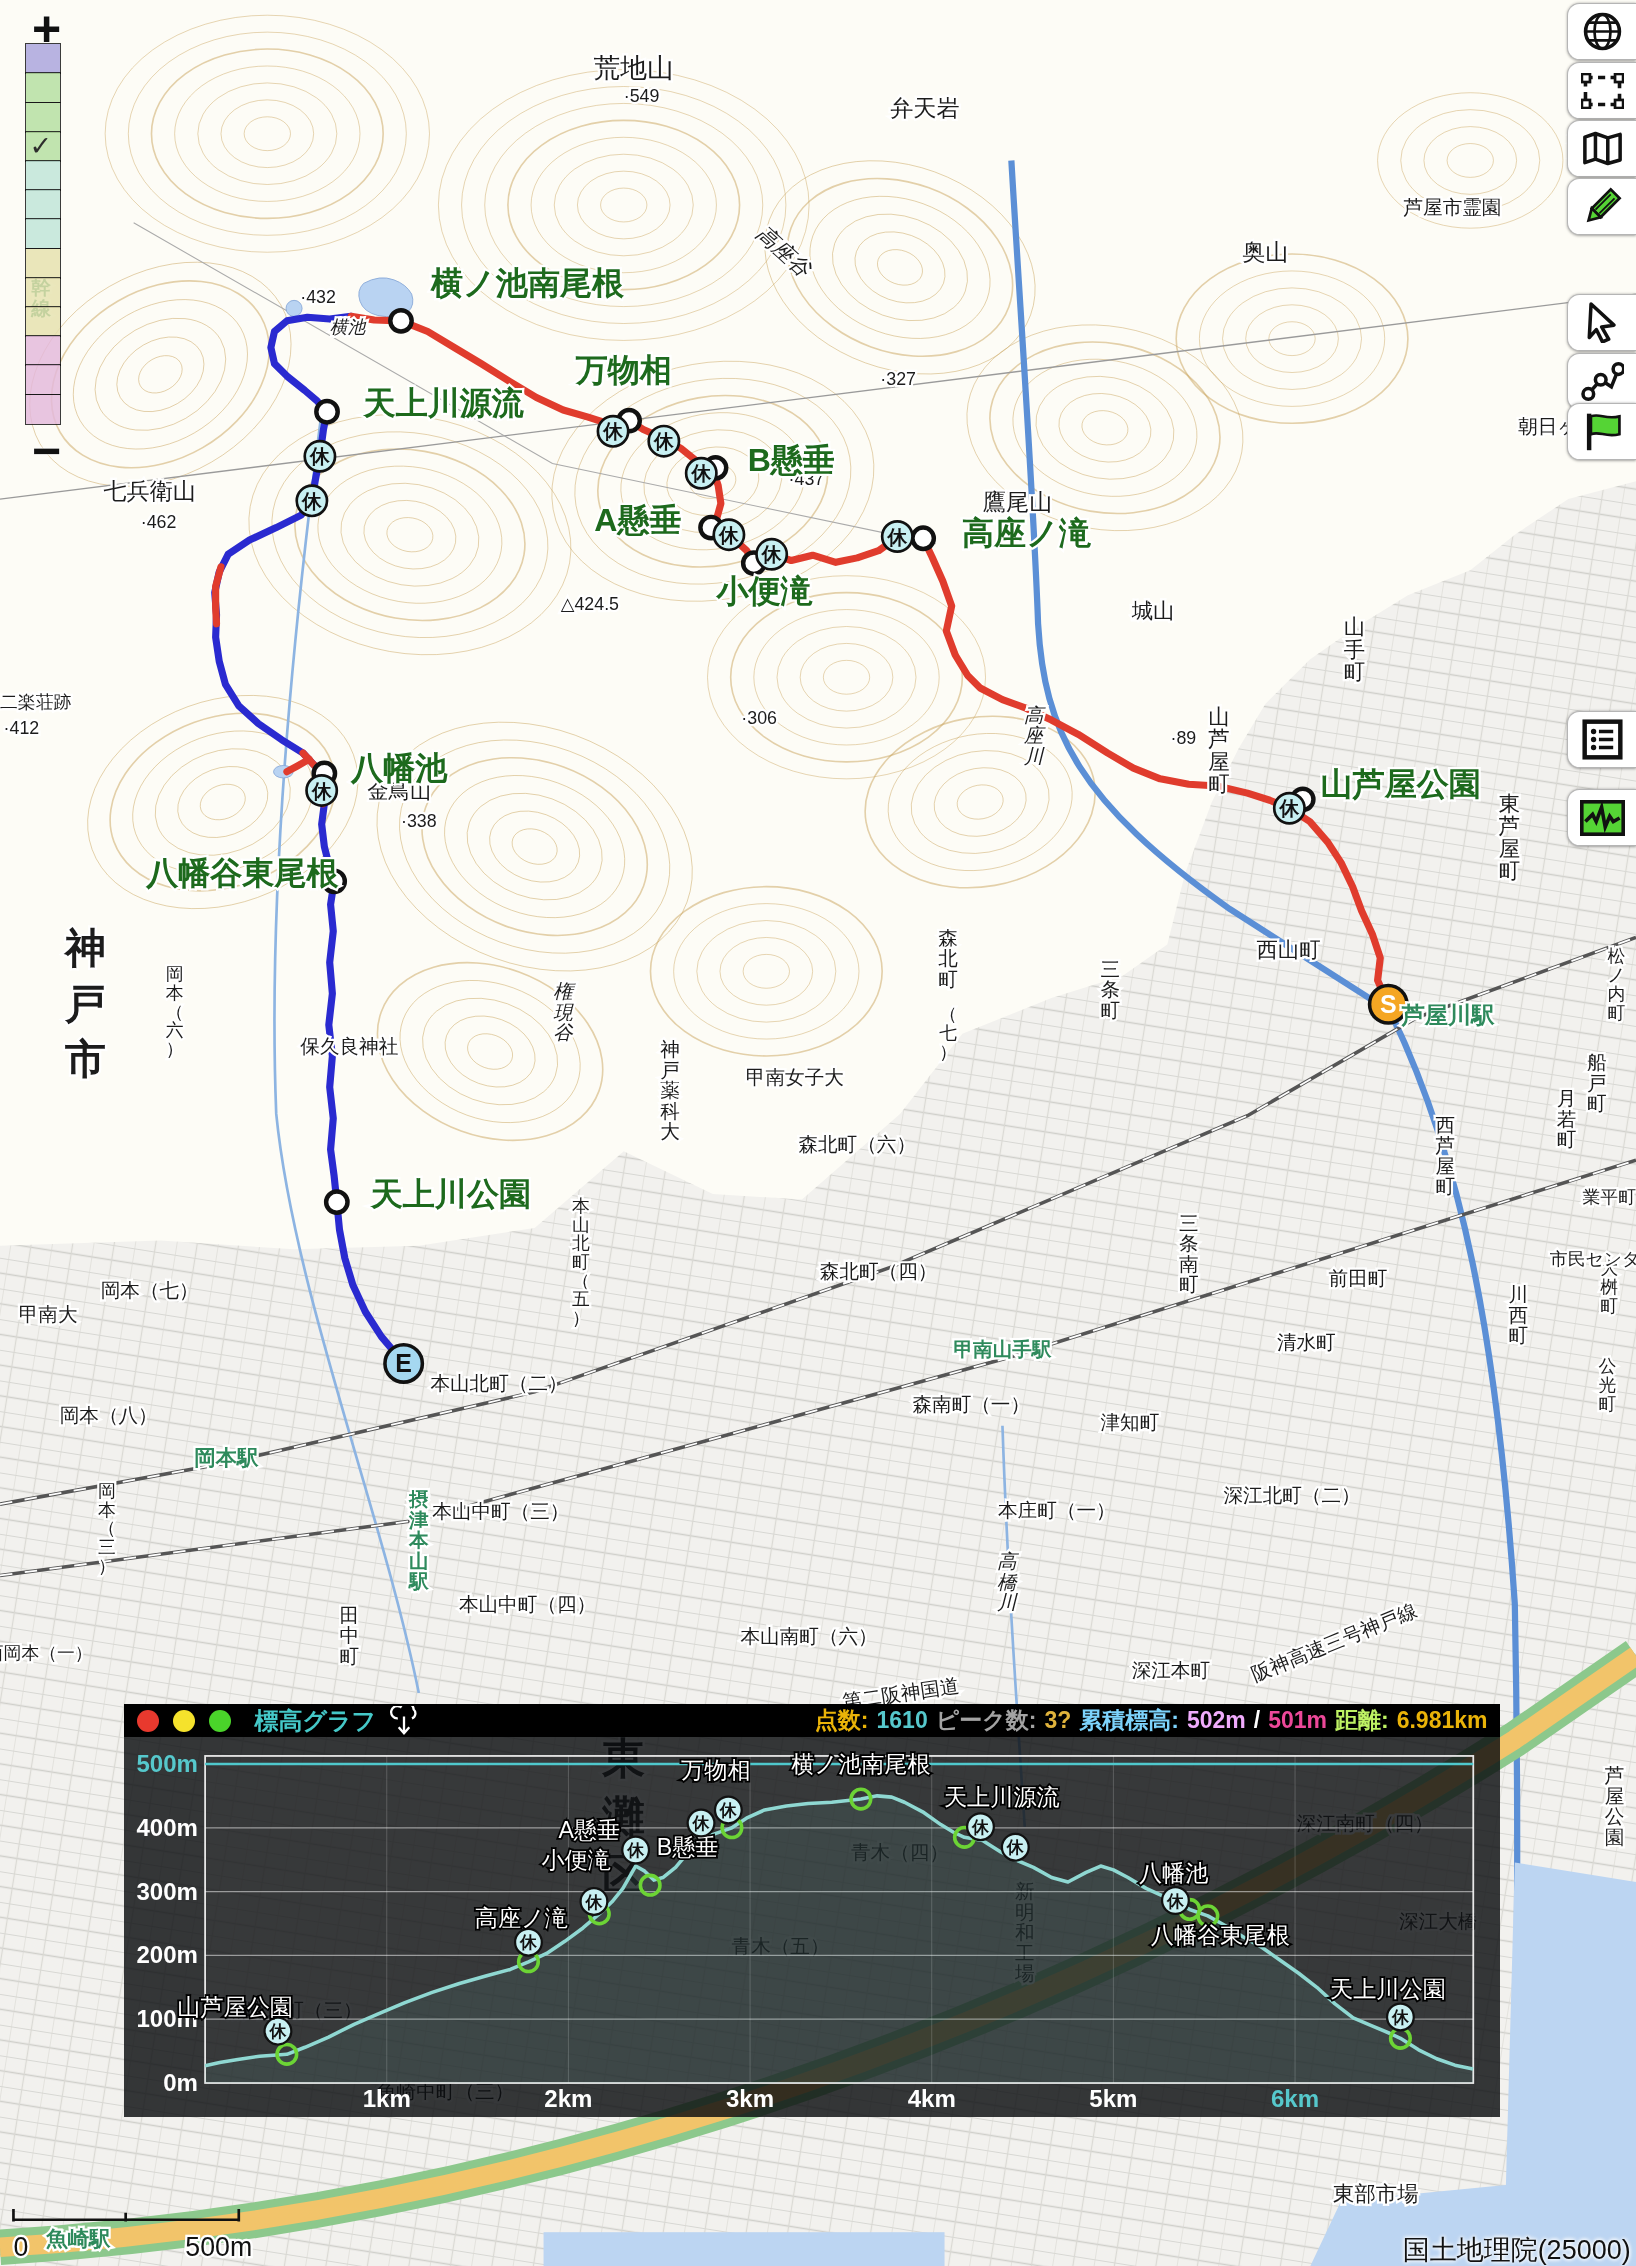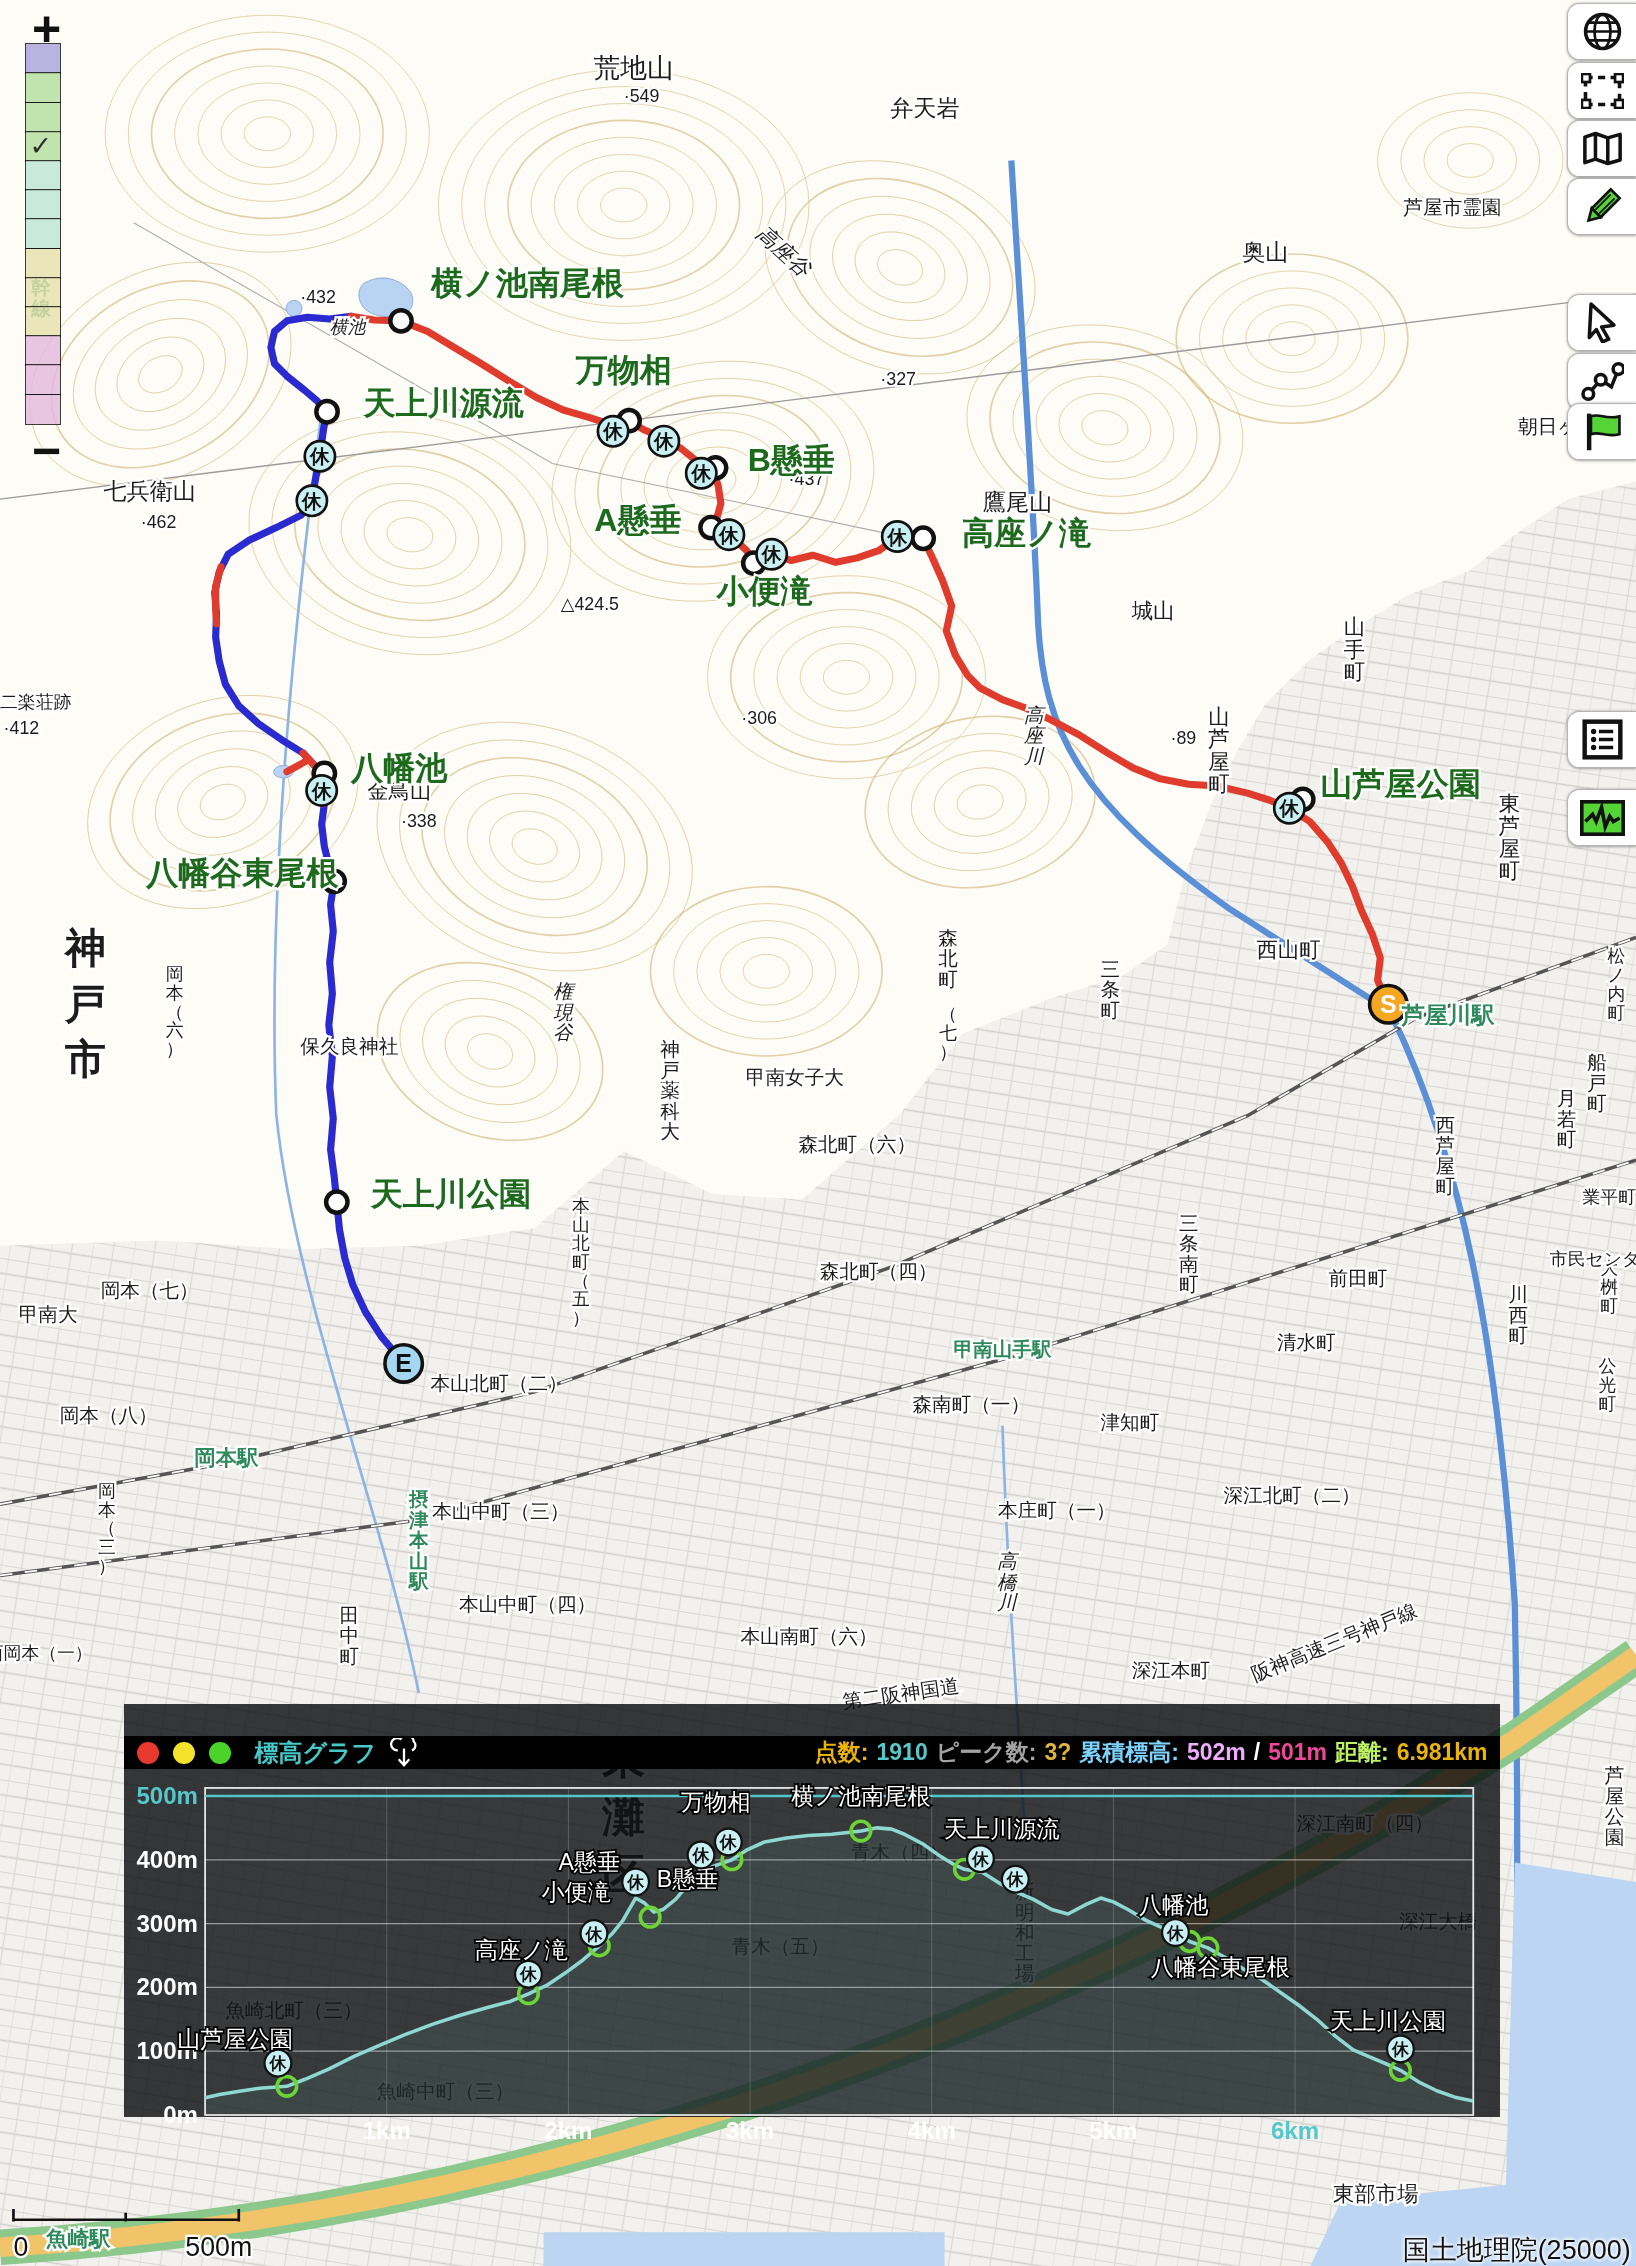--- a/index.html
+++ b/index.html
@@ -17,21 +17,21 @@
   .swatch .check{position:absolute;left:3.6px;top:-1.8px;font-size:27px;font-weight:bold;color:#000;opacity:1;}
   
   .tool-btn{position:absolute;right:0;width:68px;height:55px;background:#fff;
     border:0.9px solid #b5b5b5;border-right:none;border-radius:12.5px 0 0 12.5px;
     box-shadow:0 0.9px 2.7px rgba(0,0,0,.35);display:flex;align-items:center;
     justify-content:center;z-index:30;cursor:pointer;}
   
   #elev-panel{position:absolute;left:124px;top:1704px;width:1376px;height:413px;
     background:rgba(10,12,15,.82);z-index:20;}
   #elev-header{height:33px;background:#000;display:flex;align-items:center;
-    padding:0 12.5px;box-sizing:border-box;margin-top:32px;}
+    padding:0 12.5px;box-sizing:border-box;}
   .tl{width:22px;height:22px;border-radius:50%;margin-right:14.3px;}
   #elev-title{color:#45c8c8;font-size:24px;font-weight:bold;margin:0 12.5px 0 9px;}
   #elev-stats{margin-left:auto;display:flex;align-items:center;gap:8px;
     font-size:23px;font-weight:bold;white-space:nowrap;}
   #elev-stats span{color:#fff;}
   
   #scalebar{position:absolute;left:9px;top:2201px;z-index:15;}
   #attribution{position:absolute;right:5.3px;top:2232px;z-index:15;font-size:27px;
     color:#111;text-shadow:0 0 3.6px #fff,0 0 4.5px #fff,0 0 5.3px #fff;}
 </style>
@@ -404,21 +404,21 @@
     <span class="tl" id="tl-red" style="background: rgb(232, 57, 46);"></span>
     <span class="tl" id="tl-yellow" style="background: rgb(245, 226, 44);"></span>
     <span class="tl" id="tl-green" style="background: rgb(74, 212, 42);"></span>
     <span id="elev-title">標高グラフ</span>
     <svg width="30" height="30" viewBox="0 0 34 34">
         <path d="M10 14 a7 7 0 1 1 3-13 a8 8 0 0 1 15 3 a6 6 0 0 1 -2 10" fill="none" stroke="#fff" stroke-width="2.6"></path>
         <path d="M17 12 V30 M11 24 L17 31 L23 24" fill="none" stroke="#fff" stroke-width="2.6"></path>
       </svg>
     <div id="elev-stats">
         <span style="color: #eab308;">点数:</span>
-        <span style="color: rgb(86, 200, 204);">1910</span>
+        <span style="color: rgb(86, 200, 204);">1610</span>
         <span style="color: #a3a3a3;">ピーク数:</span>
         <span style="color: rgb(224, 179, 60);">3?</span>
         <span style="color: #7dd3fc;">累積標高:</span>
         <span style="color: #f0abfc;">502m</span>
         <span style="color: rgb(255, 255, 255);">/</span>
         <span style="color: #ec4899;">501m</span>
         <span style="color: #bef264;">距離:</span>
         <span style="color: #eab308;">6.981km</span>
       </div>
   </div>

